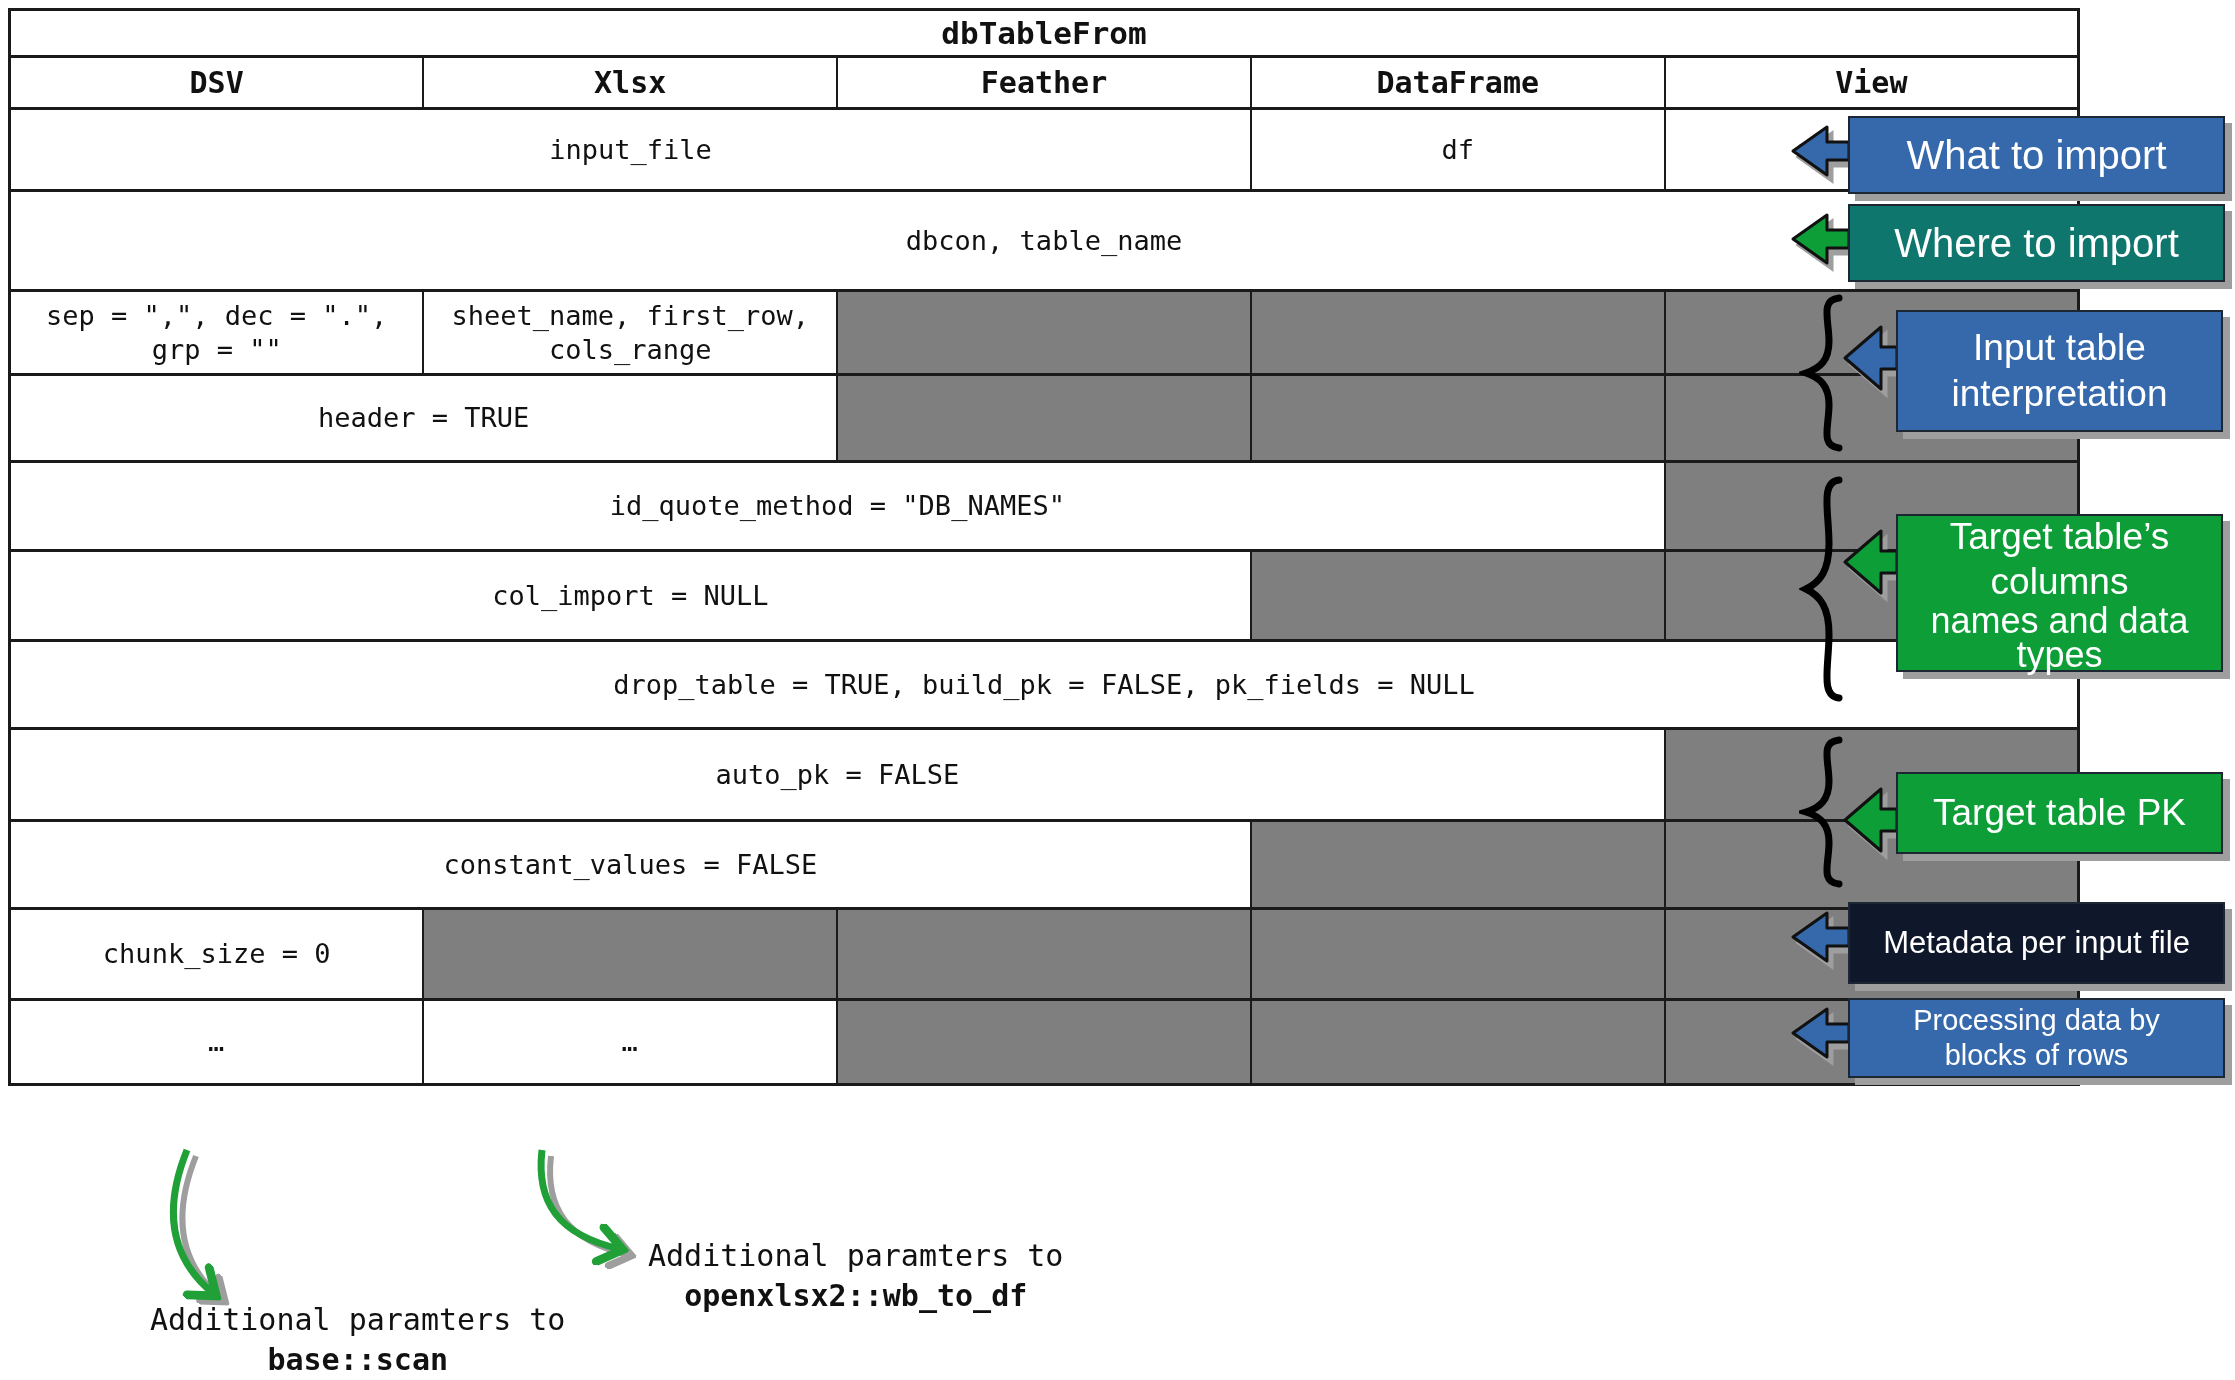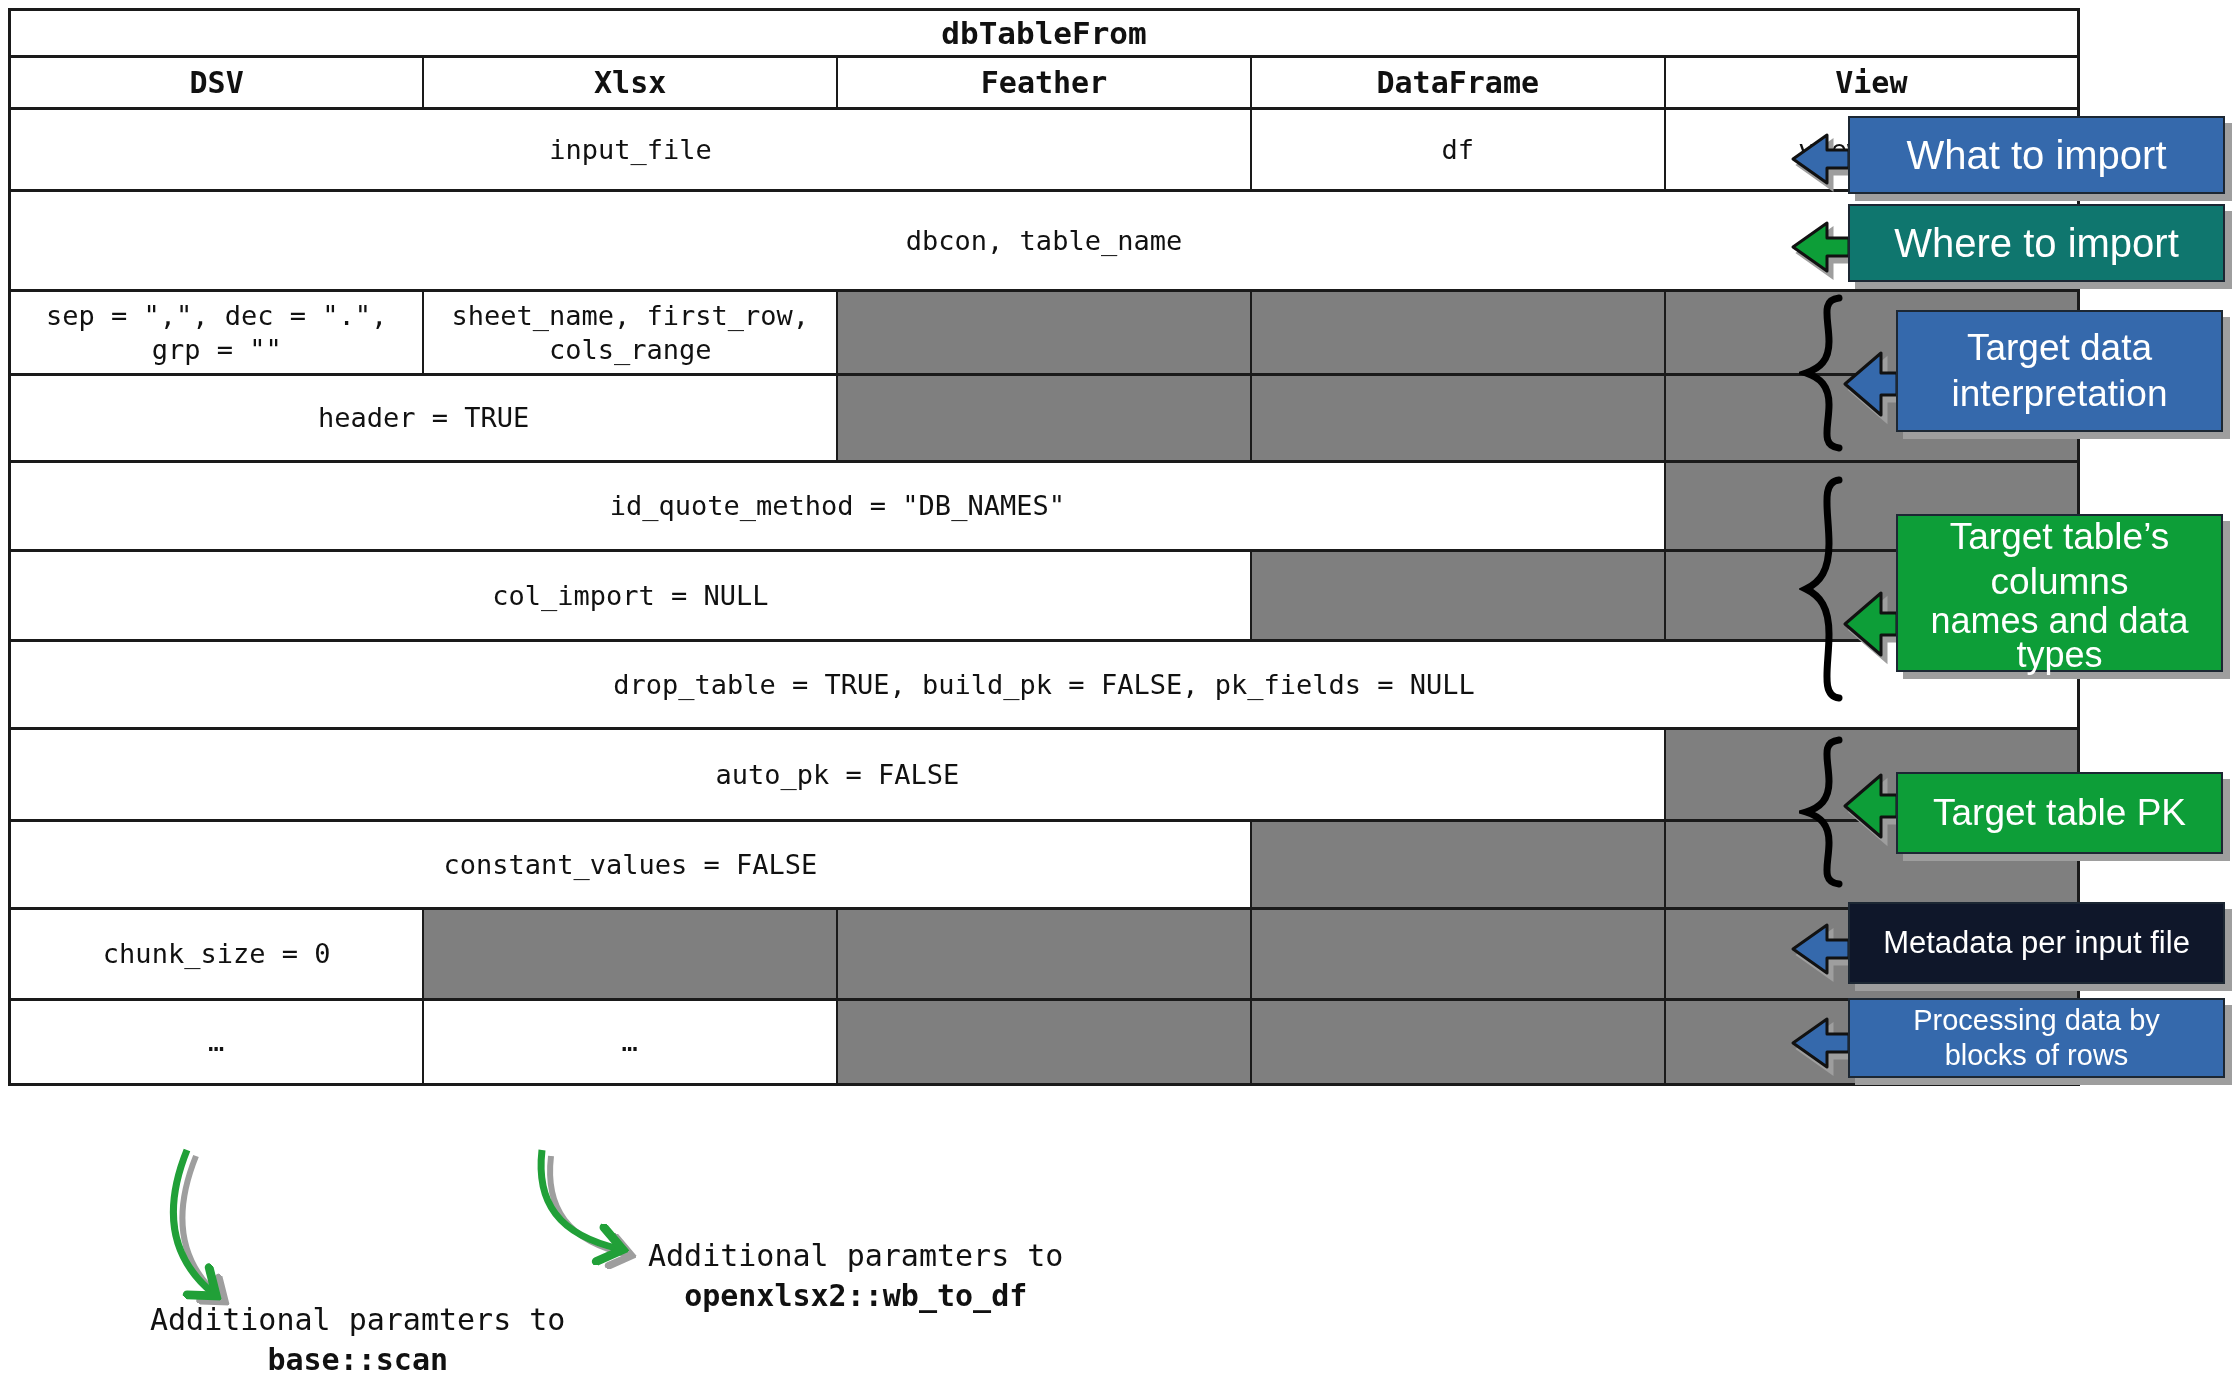--- a/index.html
+++ b/index.html
@@ -36,21 +36,21 @@
     line-height: 34px;
     font-weight: normal;
     overflow: hidden;
   }
   .param-table .title-cell { font-weight: bold; font-size: 31px; }
   .param-table th { font-weight: bold; font-size: 30px; }
   .cell-gray { background: #7f7f7f; }
   .ellipsis-cell { font-weight: bold; font-size: 42px; line-height: 42px; letter-spacing: 1px; }
 
   
-  .callout { position: absolute; display: flex; align-items: flex-end; }
+  .callout { position: absolute; display: flex; align-items: flex-start; }
   .callout svg.block-arrow { flex: 0 0 auto; margin-right: -3px; }
   .co-box {
     flex: 1 1 auto;
     height: 100%;
     border: 2px solid #1c2733;
     color: #ffffff;
     font-family: "Liberation Sans", sans-serif;
     text-align: center;
     display: flex;
     flex-direction: column;
@@ -204,21 +204,21 @@
              C 30 66.36, 21 74.25999999999999, 7 79
              C 21 83.74000000000001, 30 91.64, 30 110.6
              C 30 132.72, 21 152, 40 154" fill="none" stroke="#000" stroke-width="7" stroke-linecap="round"></path>
         </svg></div>
       <div class="callout" id="co-input-data-interpretation" style="left:1843px;top:310px;width:380px;height:122px">
         <svg class="block-arrow" width="56" height="96" viewBox="0 0 56 96">
     <polygon points="2,48 38,17 38,37 54,37 54,59 38,59 38,79" transform="translate(5,6)" fill="#9e9e9e" stroke="#9e9e9e" stroke-width="3"></polygon>
     <polygon points="2,48 38,17 38,37 54,37 54,59 38,59 38,79" fill="#3569ac" stroke="#111" stroke-width="3" stroke-linejoin="round"></polygon>
         </svg>
         <div class="co-box" style="background:#3569ac">
-          <div class="co-line" style="font-size:37px;line-height:46px">Target data</div>
+          <div class="co-line" style="font-size:37px;line-height:46px">Input table</div>
           <div class="co-line" style="font-size:37px;line-height:46px">interpretation</div>
         </div>
       </div>
       <div class="brace" style="left:1799px;top:476px"><svg width="48" height="226" viewBox="0 0 48 226">
     <path d="M 40 4 C 21 6, 30 36.160000000000004, 30 67.8
              C 30 94.92, 21 106.22, 7 113
              C 21 119.78, 30 131.07999999999998, 30 158.2
              C 30 189.84, 21 220, 40 222" fill="none" stroke="#000" stroke-width="7" stroke-linecap="round"></path>
         </svg></div>
       <div class="callout" id="co-target-table-columns" style="left:1843px;top:514px;width:380px;height:158px">

